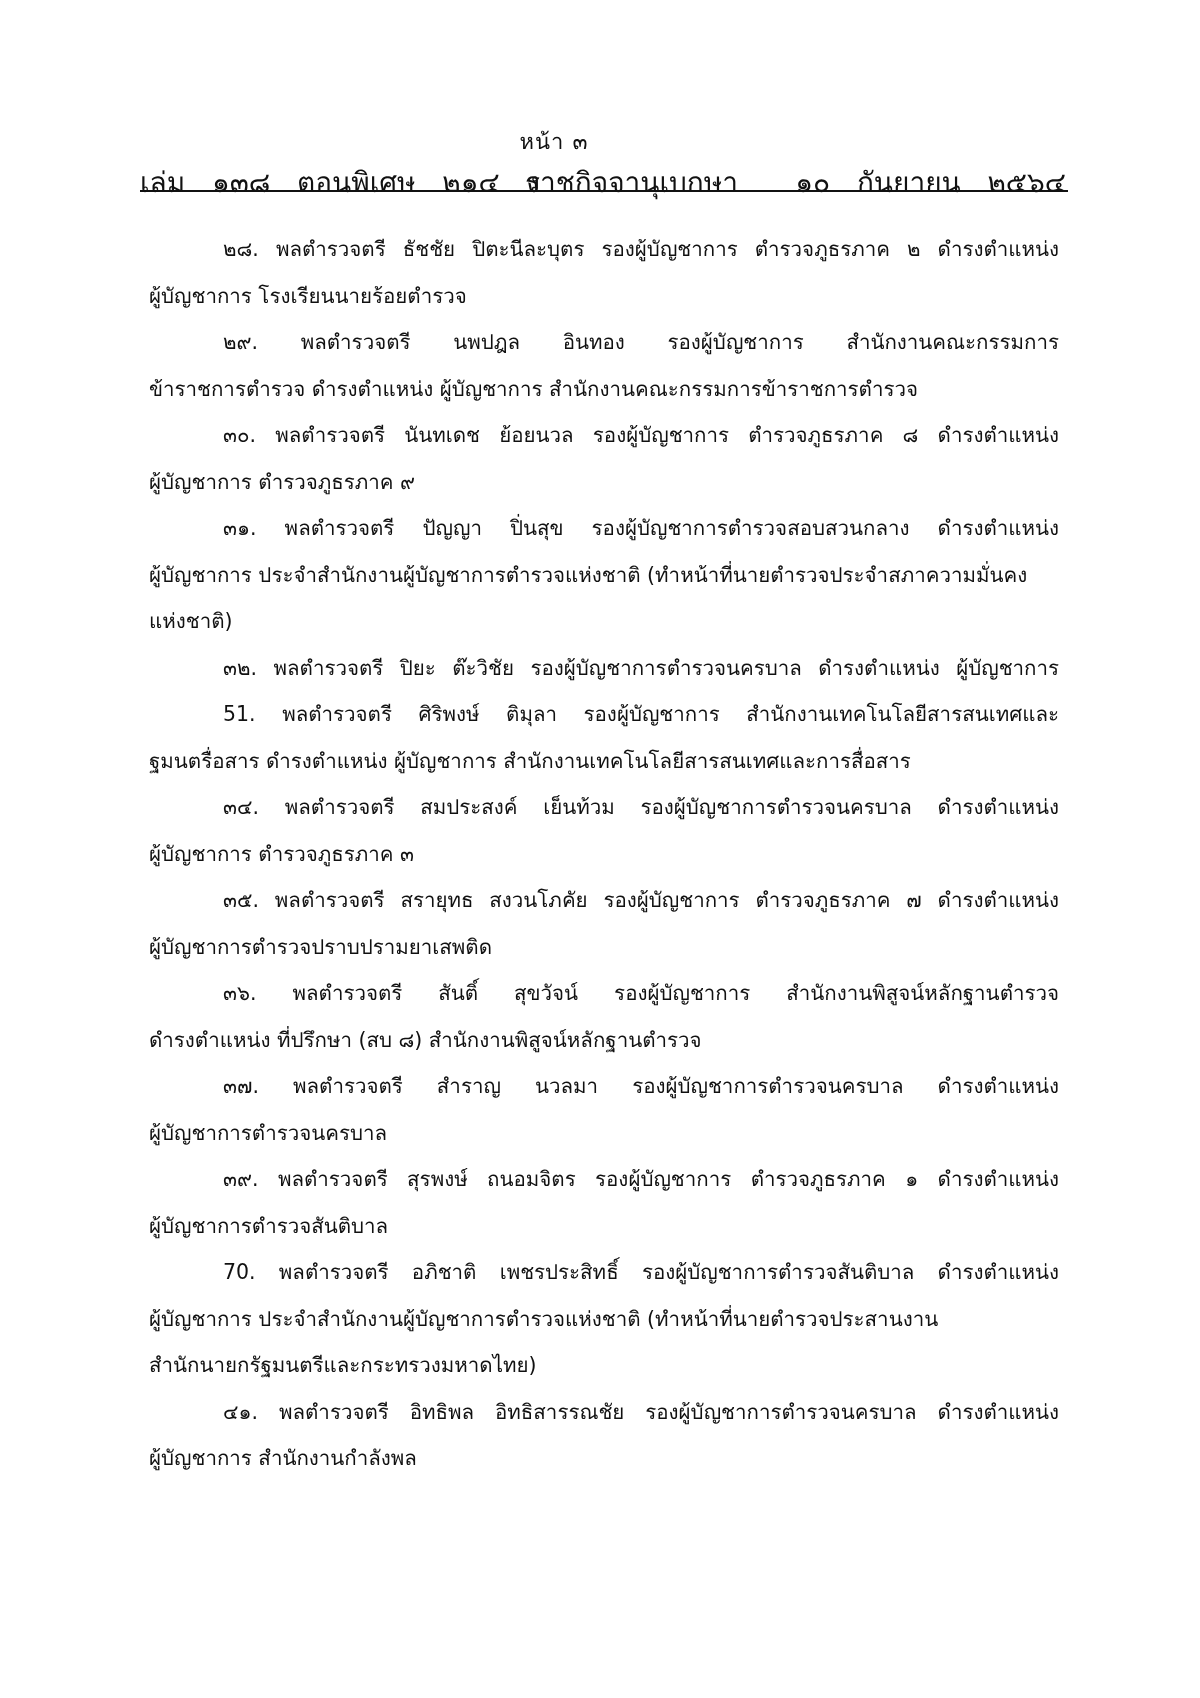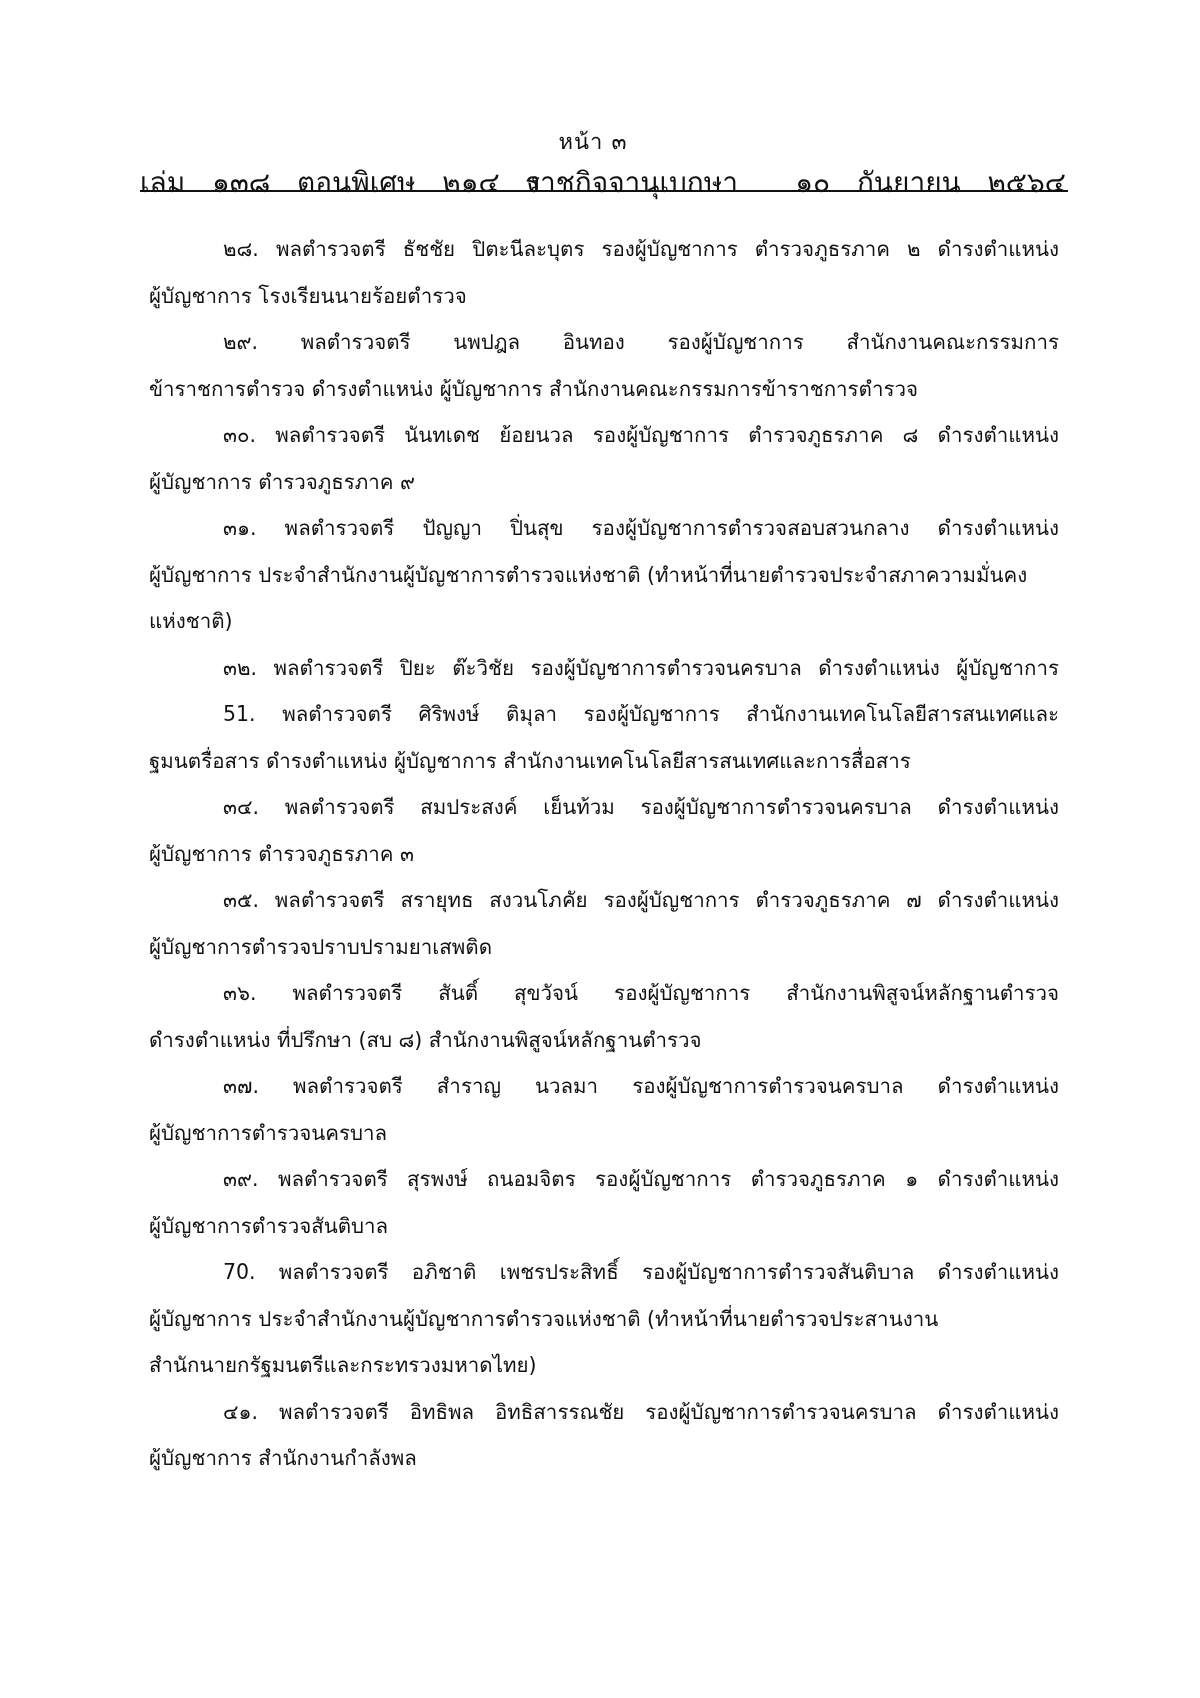--- a/index.html
+++ b/index.html
@@ -1,19 +1,19 @@
 <!DOCTYPE html>
 <html><head>
 <meta charset="utf-8">
 <style>
   html, body { margin: 0; padding: 0; background: #ffffff; }
   body { width: 1200px; height: 1698px; position: relative; overflow: hidden;
          font-family: "DejaVu Sans", "Liberation Sans", sans-serif; color: #111; }
   .page-number { position: absolute; top: 124px; left: 0; width: 1108px; text-align: center;
-                 font-size: 22px; letter-spacing: 1px; margin-left: 39px; }
+                 font-size: 22px; letter-spacing: 1px; }
   .header-line { position: absolute; top: 158px; left: 140px; width: 928px; height: 32px;
                  font-size: 28px; border-bottom: 2px solid #111; }
   .header-line span { position: absolute; top: 2px; white-space: pre; }
   .h-volume { left: 0; }
   .h-gazette { left: 385px; }
   .h-date { right: 2px; }
   .content { position: absolute; top: 222px; left: 140px; width: 928px; font-size: 20.5px; }
   .entry { margin: 0; }
   .entry p { margin: 9px; line-height: 37.5px; text-align: justify; }
   .first-line { text-indent: 74px; text-align-last: justify; white-space: nowrap; overflow: hidden; }

